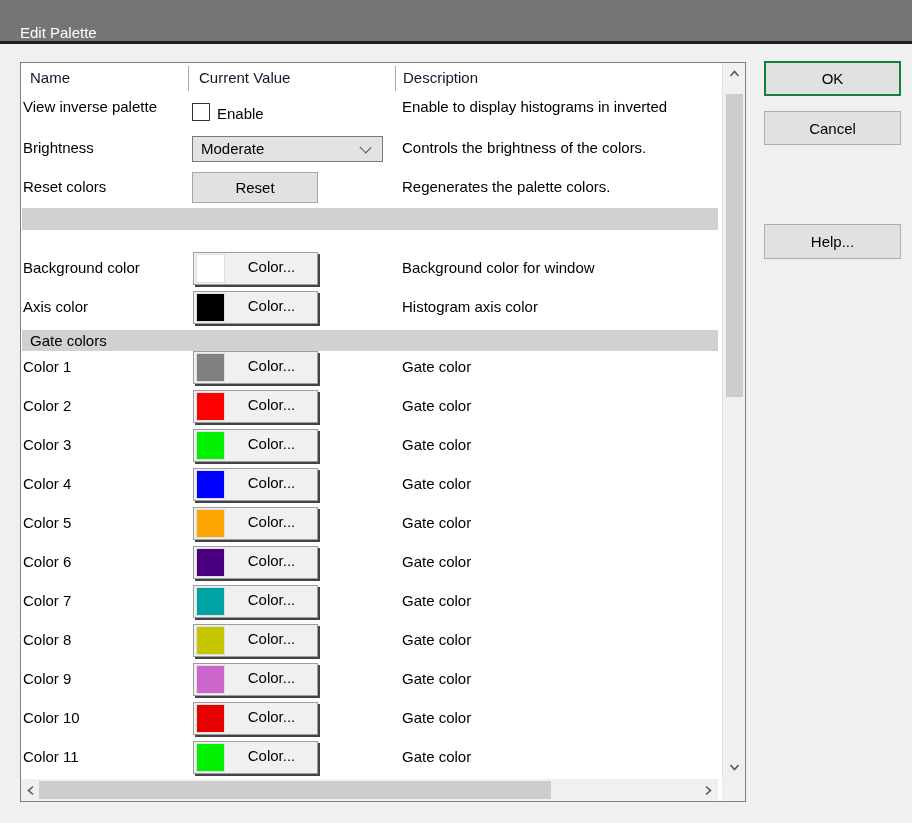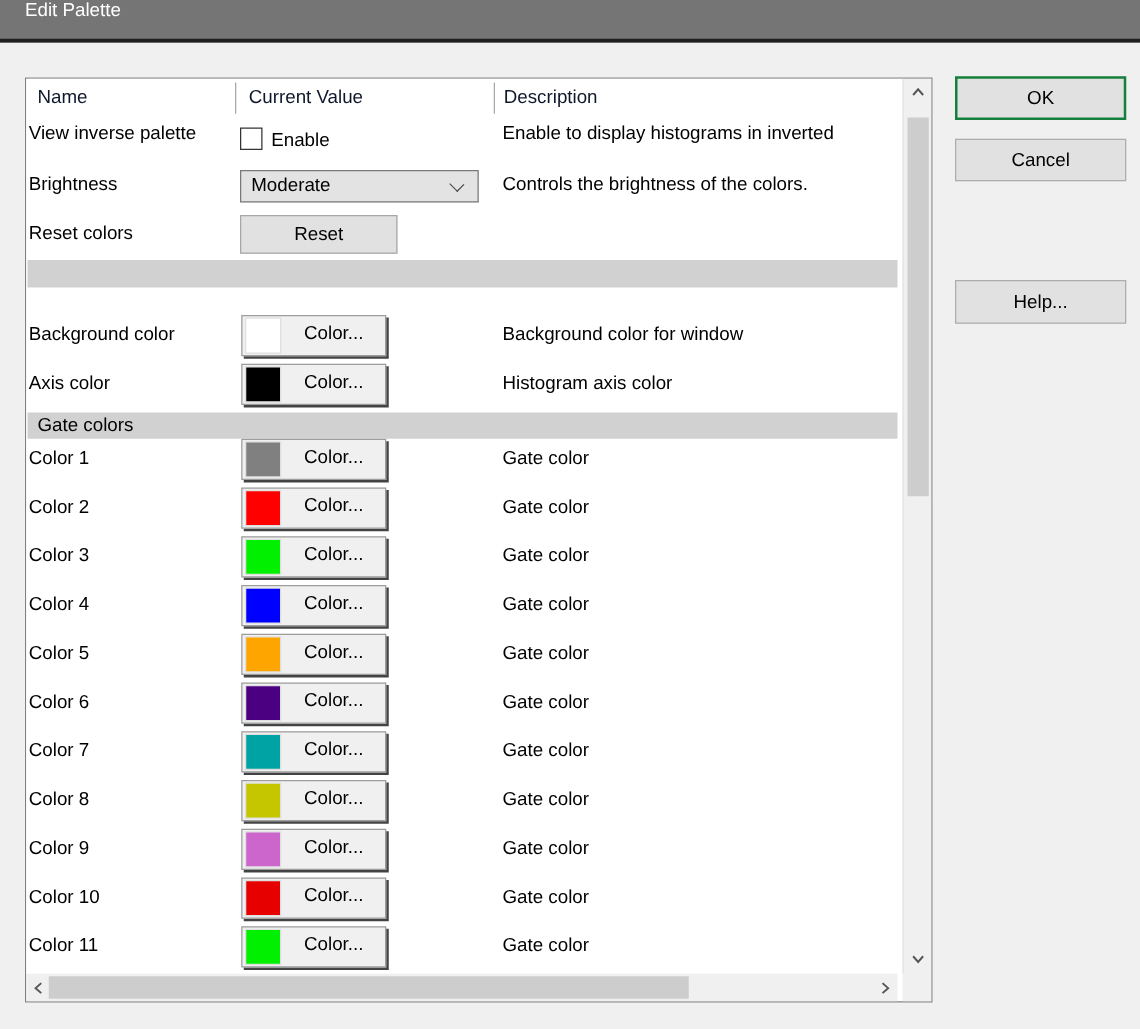--- a/index.html
+++ b/index.html
@@ -5,23 +5,23 @@
   html,body{margin:0;padding:0;}
   body{
     width:912px;height:823px;position:relative;overflow:hidden;
     background:#f0f0f0;
     font-family:"Liberation Sans", sans-serif;
     font-size:15px;color:#000;
     -webkit-font-smoothing:antialiased;
   }
   
   .titlebar{
-    position:absolute;left:0;top:0;width:912px;height:34px;
+    position:absolute;left:0;top:0;width:912px;height:44px;
     background:#757575;border-bottom:3px solid #1f1f1f;box-sizing:border-box;
-    display:flex;align-items:flex-start;
+    display:flex;align-items:flex-end;
   }
   .titlebar .title{color:#ffffff;font-size:15px;padding-left:20px;}
   
   .grid{
     position:absolute;left:20px;top:62px;width:726px;height:740px;
     background:#ffffff;border:1px solid #808080;box-sizing:border-box;
   }
   .grid-content{
     position:absolute;left:0;top:0;width:701px;height:716px;overflow:hidden;
     background:#fff;
@@ -68,21 +68,21 @@
     position:absolute;right:12px;top:8px;width:8px;height:8px;
     border-right:1.5px solid #4a4a4a;border-bottom:1.5px solid #4a4a4a;
     transform:rotate(45deg) scale(1,0.9);transform-origin:center;
     margin-top:-2px;
   }
   .push{
     width:126px;height:31px;background:#e1e1e1;border:1px solid #a7a7a7;
     font-family:inherit;font-size:15px;color:#000;padding:0;
   }
   .colorbtn{
-    position:relative;width:116px;height:33px;background:#f0f0f0;border:1px solid #9d9d9d;
+    position:relative;width:125px;height:33px;background:#f0f0f0;border:1px solid #9d9d9d;
     box-shadow:2px 2px 0 rgba(20,20,20,0.8);
     font-family:inherit;font-size:15px;color:#000;padding:4px;text-align:left;
   }
   .colorbtn .swatch{
     position:absolute;left:3px;top:2px;width:27px;height:27px;
     outline:1px solid rgba(0,0,0,0.07);
   }
   .colorbtn .cbl{position:absolute;left:32px;right:0;top:5px;text-align:center;}
   
   .vbar{
@@ -135,20 +135,21 @@
             <div class="combo">
               <span class="combo-text">Moderate</span>
               <span class="chev"></span>
             </div>
           </span>
           <span class="desc">Controls the brightness of the colors.</span>
         </div>
         <div class="prow row-button">
           <span class="nlabel">Reset colors</span>
           <span class="vcell"><button class="push">Reset</button></span>
+          <span class="desc">Regenerates the palette colors.</span>
         </div>
         <div class="prow row-separator"></div>
         <div class="prow row-color">
           <span class="nlabel">Background color</span>
           <span class="vcell"><button class="colorbtn"><span class="swatch" style="background: rgb(255, 255, 255);"></span><span class="cbl">Color...</span></button></span>
           <span class="desc">Background color for window</span>
         </div>
         <div class="prow row-color">
           <span class="nlabel">Axis color</span>
           <span class="vcell"><button class="colorbtn"><span class="swatch" style="background: rgb(0, 0, 0);"></span><span class="cbl">Color...</span></button></span>

